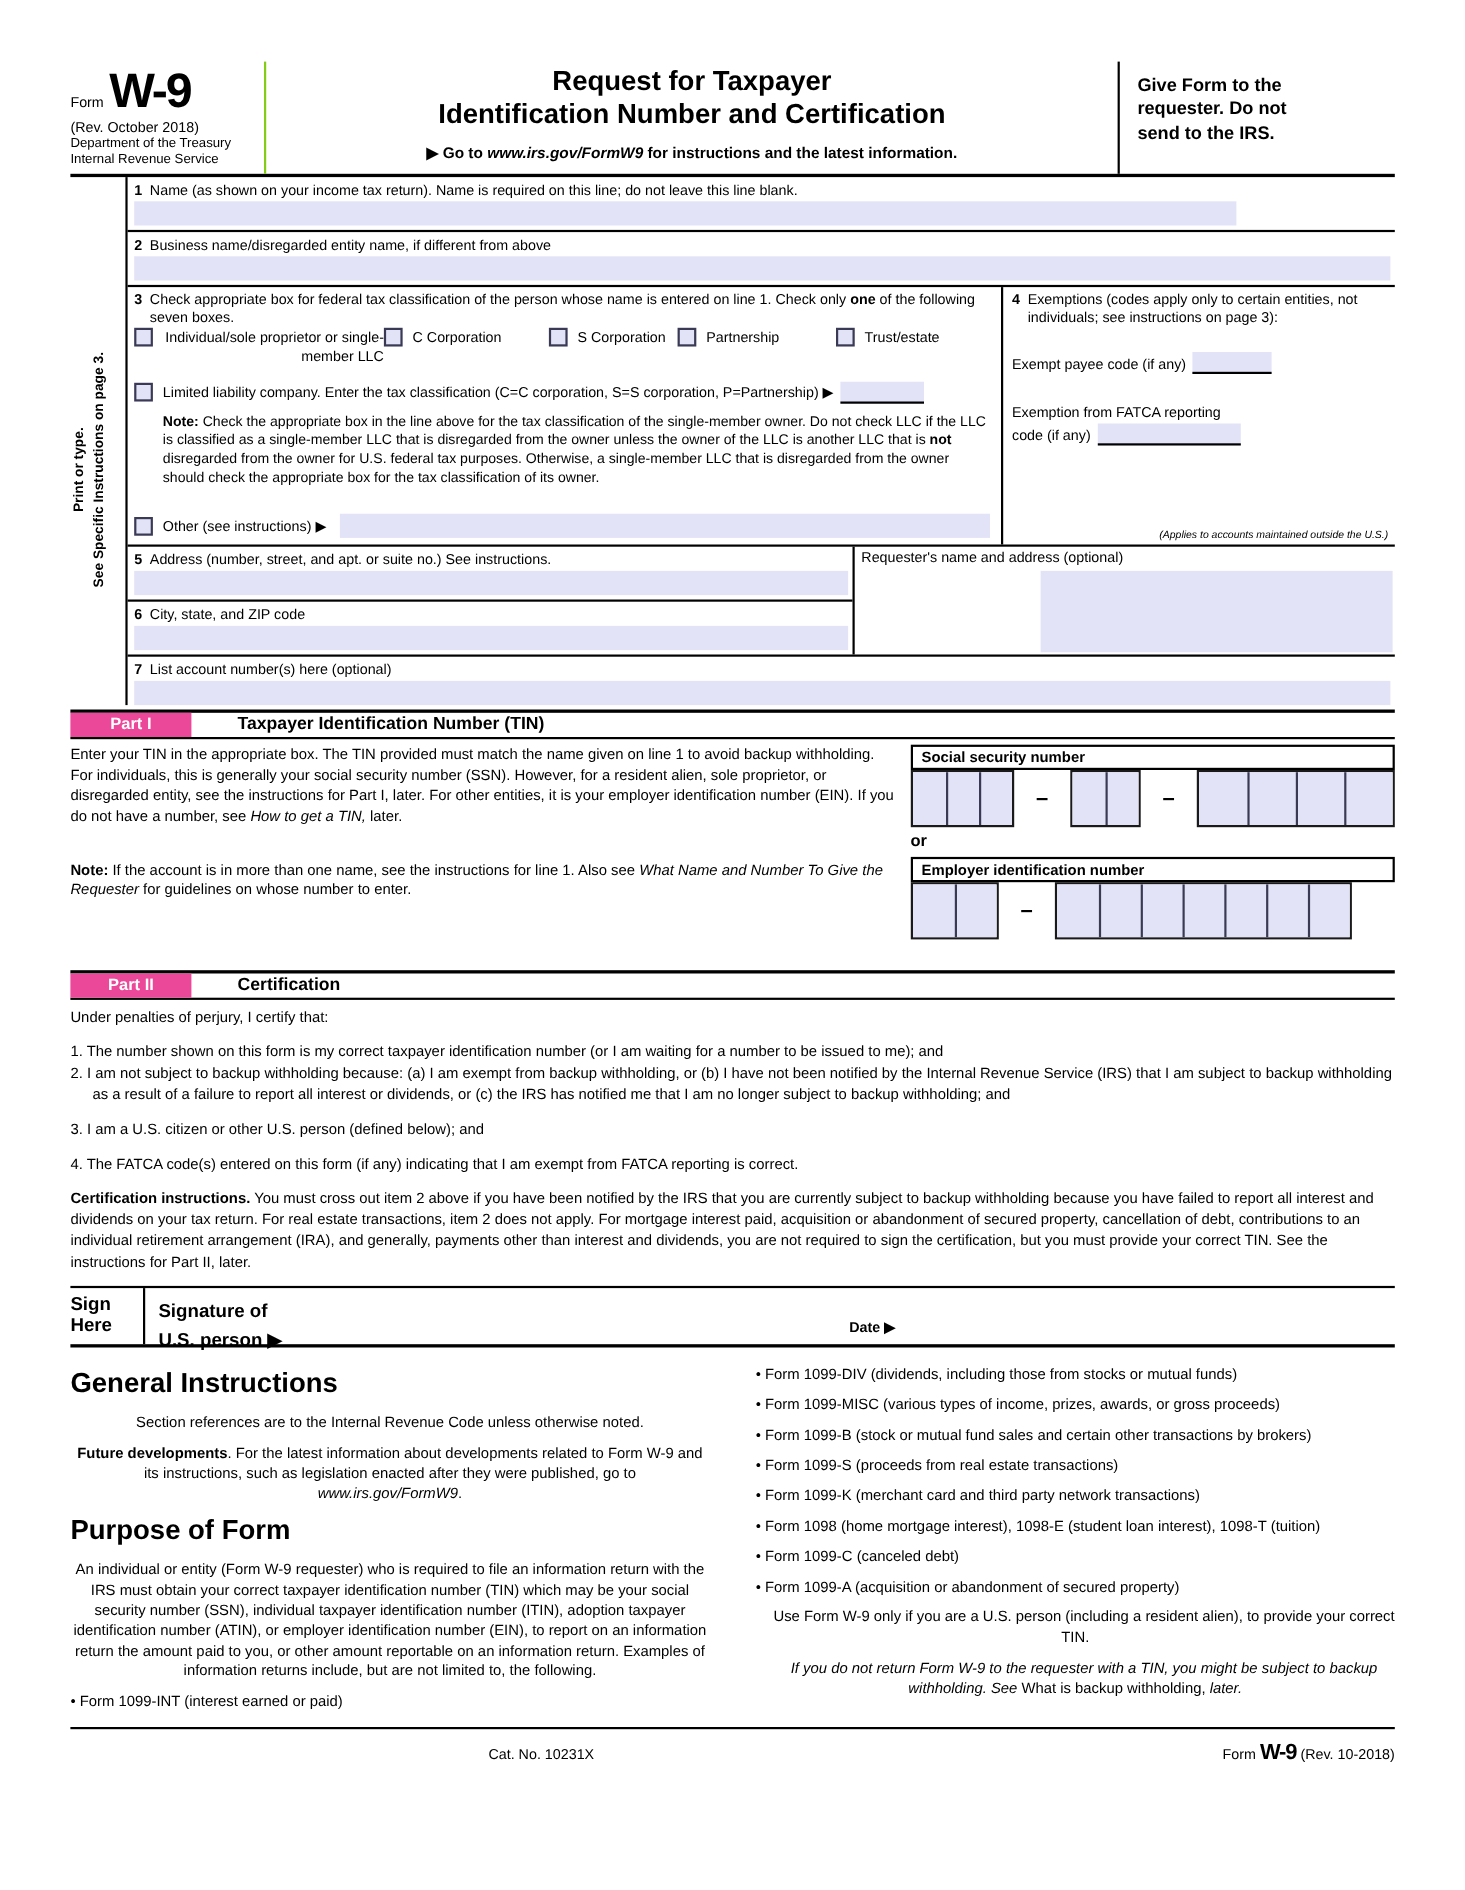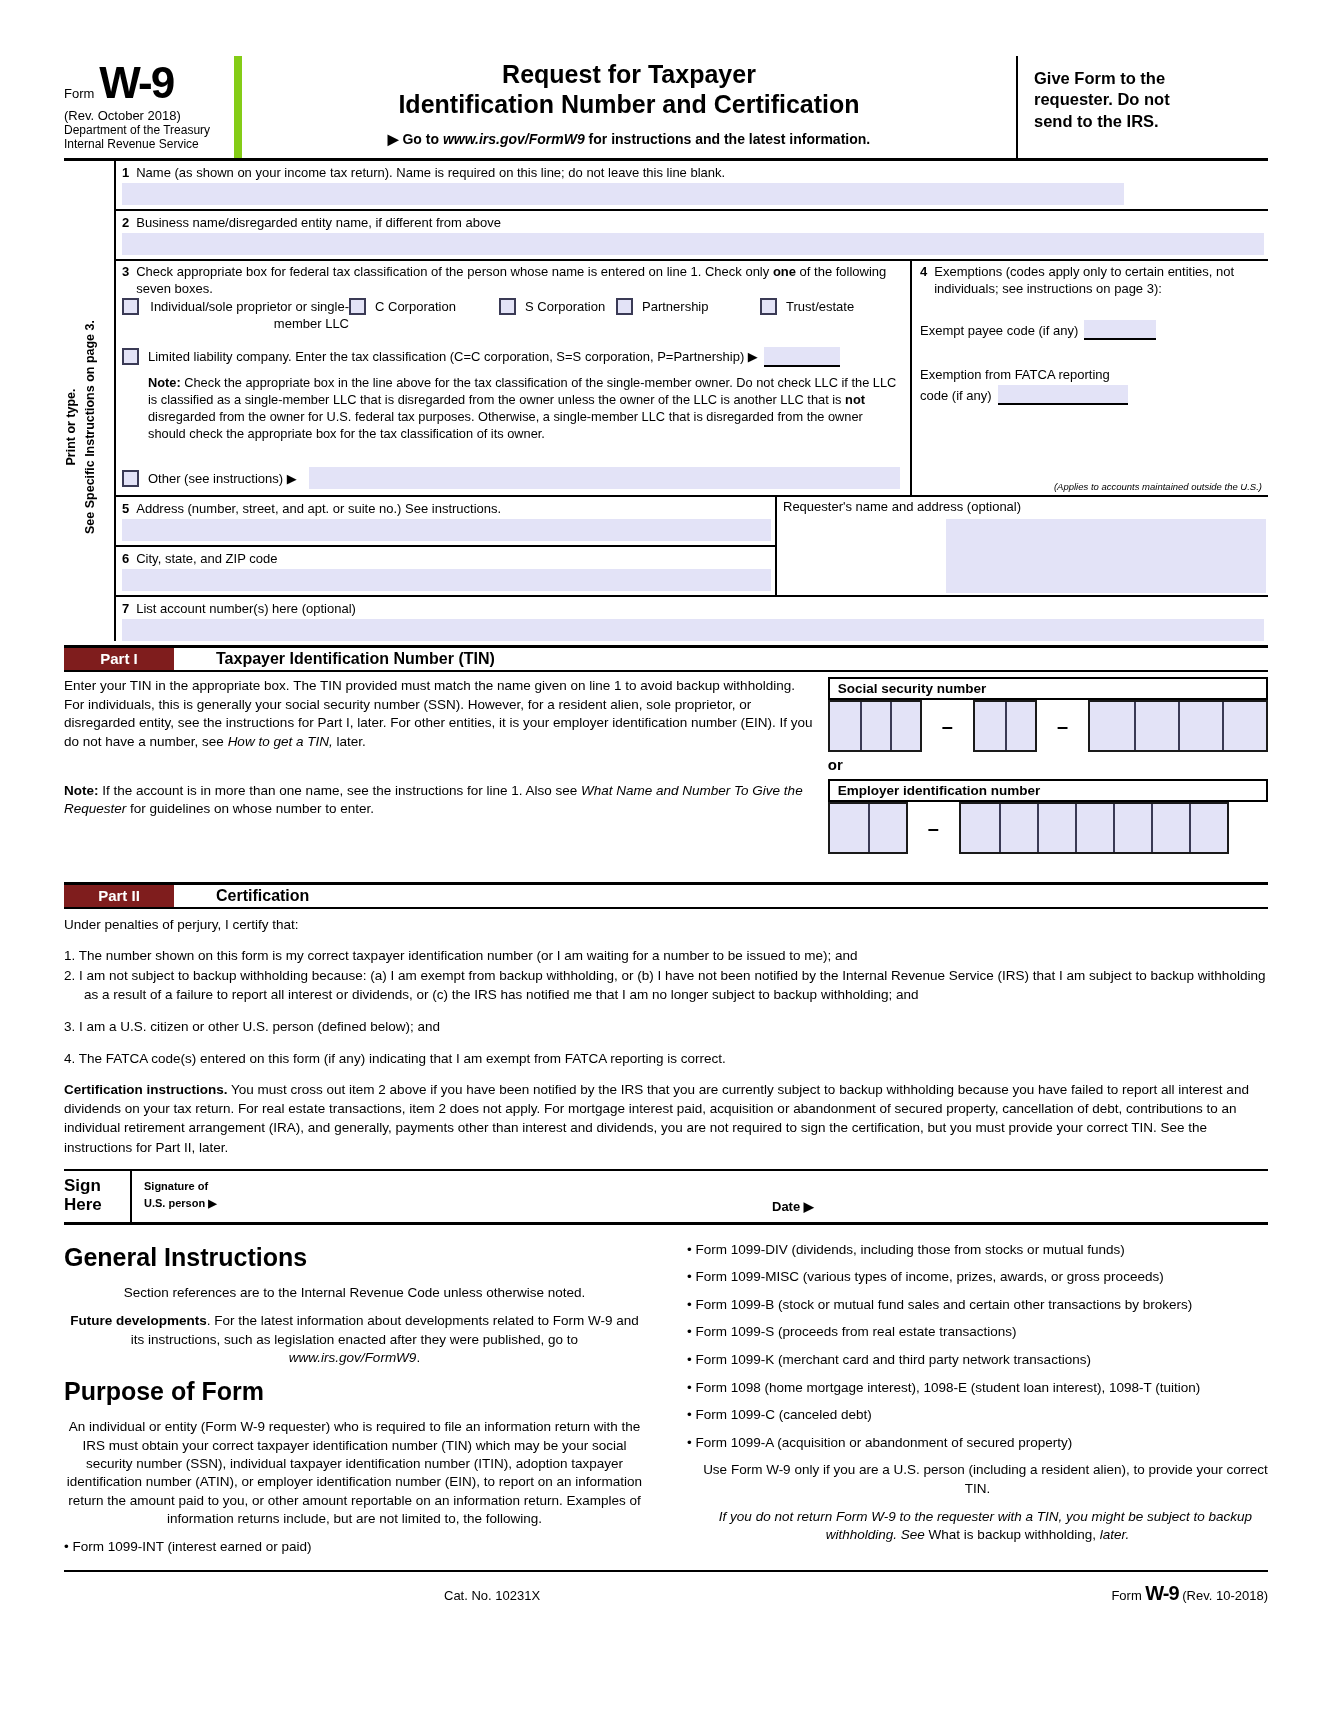--- a/index.html
+++ b/index.html
@@ -4,21 +4,21 @@
 <style>
   * { margin:0; padding:0; box-sizing:border-box; }
   html,body { background:#fff; }
   .page { width:1332px; height:1718px; background:#fff; color:#000;
           font-family:"Liberation Sans", sans-serif; padding:56px 64px 0 64px;
           position:relative; overflow:hidden; }
   .b { font-weight:bold; } .i { font-style:italic; } .bi { font-weight:bold; font-style:italic; }
 
   
   .header { display:flex; border-bottom:3px solid #000; }
-  .h-left { width:178px; border-right:8px solid #84cc16; padding:2px 6px 6px 0; }
+  .h-left { width:178px; border-right:2px solid #84cc16; padding:2px 6px 6px 0; }
   .form-word { font-size:13px; }
   .form-number { font-size:44px; font-weight:bold; letter-spacing:-2px; margin-left:5px; }
   .rev { font-size:13px; margin-top:0px; }
   .dept { font-size:12px; line-height:1.2; }
   .h-center { flex:1; text-align:center; border-right:2px solid #000; padding:4px 12px 8px; }
   .h-title { font-size:25px; font-weight:bold; line-height:1.18; }
   .h-goto { font-size:14px; font-weight:bold; margin-top:12px; }
   .h-right { width:250px; padding:12px 0 0 16px; font-size:16.5px; font-weight:bold; line-height:1.3; }
 
   
@@ -63,21 +63,21 @@
   .left56 { flex:1; }
   .r5 { border-bottom:2px solid #000; padding-top:2px; }
   .r6 { padding-top:2px; }
   .requester { width:493px; border-left:2px solid #000; position:relative; }
   .req-input { position:absolute; top:22px; right:2px; bottom:2px; width:320px;
                background:var(--field-fill,#e3e3f7); }
   .r7 { padding-top:2px; }
 
   
   .partbar { display:flex; align-items:stretch; border-top:3px solid #000; border-bottom:2px solid #000; }
-  .chip { background:#7f1d1d; color:#fff; font-weight:bold; font-size:15px;
+  .chip { background:#ec4899; color:#fff; font-weight:bold; font-size:15px;
           width:110px; text-align:center; padding:2px 0 3px; }
   .ptitle { font-weight:bold; font-size:16px; padding:2px 0 2px 42px; }
 
   .p1body { display:flex; padding:5px 0 28px; }
   .p1text { width:772px; font-size:13.5px; line-height:1.38; }
   .p1text .para2 { margin-top:30px; }
   .tin { flex:1; padding-left:14px; }
   .tinlabel { border:2px solid #000; font-weight:bold; font-size:13.5px; padding:2px 8px; }
   .cells { display:flex; align-items:center; }
   .cgroup { display:flex; border:2px solid #1a1a1a; }
@@ -90,21 +90,21 @@
   .p2body { font-size:13.5px; line-height:1.42; padding:6px 0 12px; }
   .intro { margin-bottom:12px; }
   .li { padding-left:20px; text-indent:-20px; }
   .gap { margin-top:13px; }
   .certp { margin-top:12px; }
 
   
   .signrow { display:flex; border-top:2px solid #000; border-bottom:3px solid #000; height:56px; }
   .signlabel { width:68px; font-size:17px; font-weight:bold; line-height:1.15;
                padding-top:5px; border-right:2px solid #000; }
-  .siglabel { width:140px; font-size:11px; font-weight:bold; line-height:1.6; padding:7px 0 0 12px; }
+  .siglabel { width:140px; font-size:17px; font-weight:bold; line-height:1.6; padding:7px 0 0 12px; }
   .sigspace { flex:1; }
   .datewrap { width:496px; font-size:13px; font-weight:bold; align-self:flex-end; padding-bottom:8px; }
 
   
   .gen { display:flex; gap:42px; padding-top:16px; }
   .gcol { flex:1; }
   .gh { font-size:25px; font-weight:bold; margin:2px 0 12px; }
   .gh2 { }
   .gp { font-size:13.5px; line-height:1.36; margin-bottom:10px;text-align:center; }
   .bullet { font-size:13.5px; line-height:1.3; margin-bottom:10px; }

